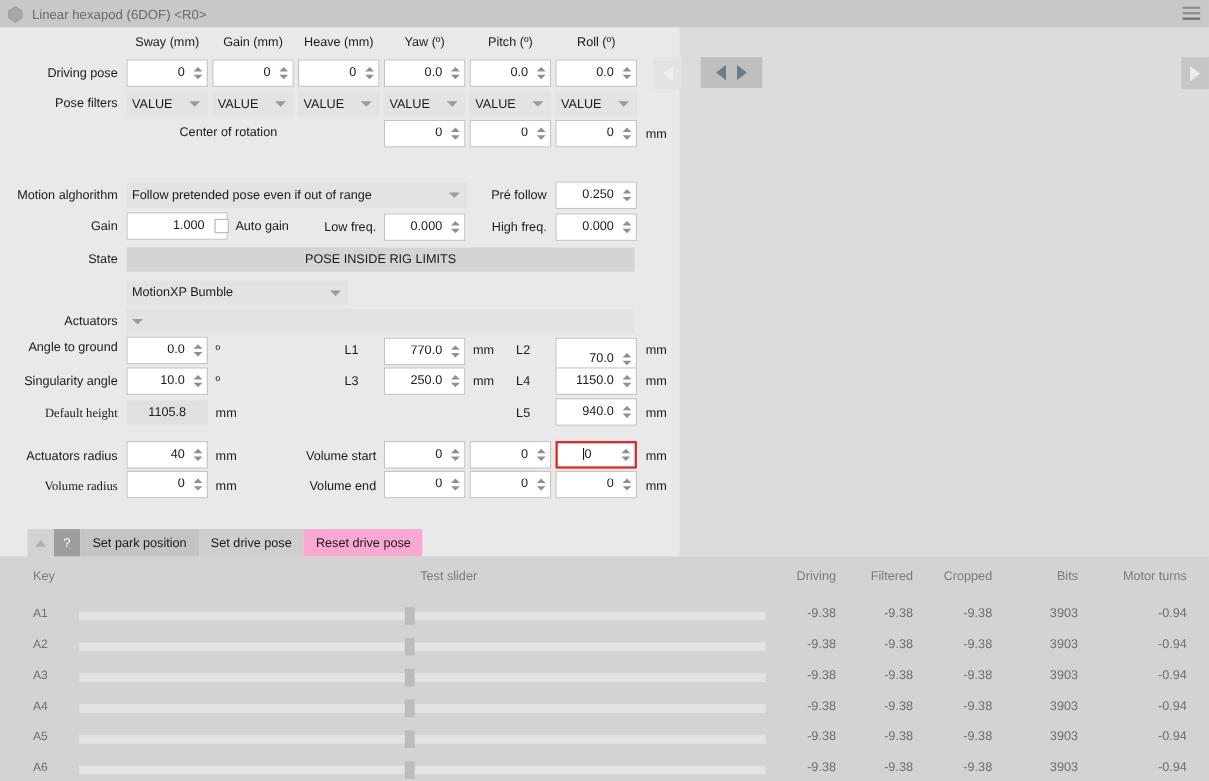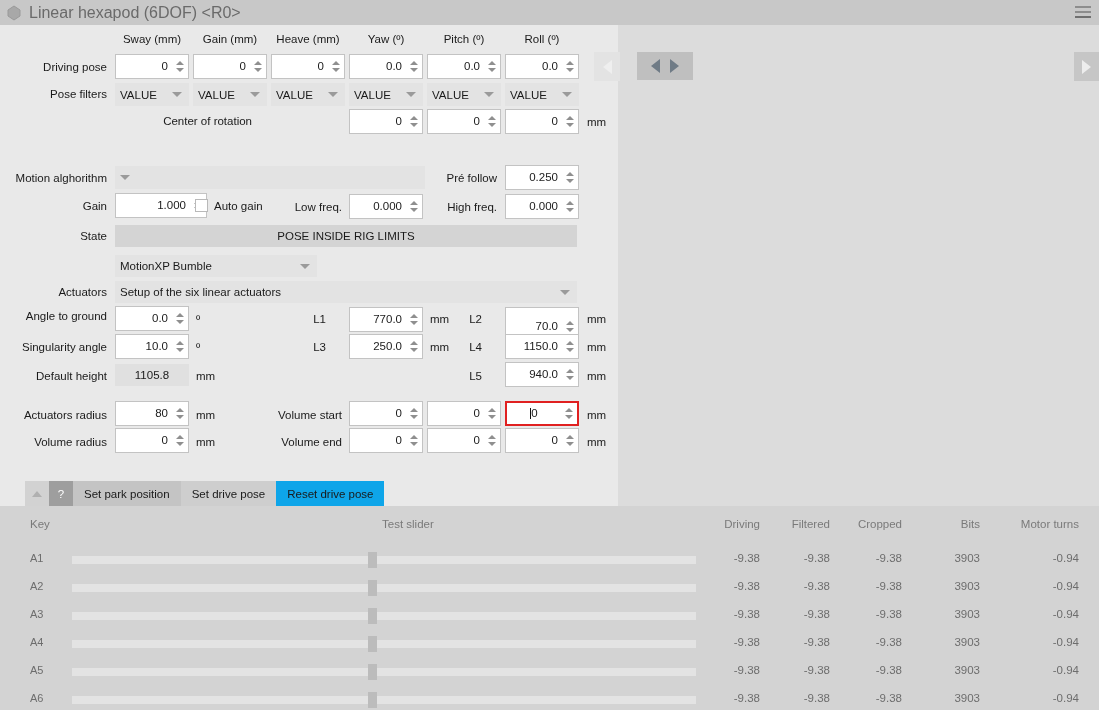--- a/index.html
+++ b/index.html
@@ -15,21 +15,21 @@
   .titlebar{
     position:absolute;left:0;top:0;width:1099px;height:25px;
     background:#c8c8c8;
     display:flex;align-items:center;
   }
   .titlebar .ticon{
     width:16px;height:16px;margin-left:6px;margin-right:7px;
     position:relative;
   }
   .titlebar .ticon svg{display:block;}
-  .titlebar .ttext{color:#6a6a6a;font-size:16px;}
+  .titlebar .ttext{color:#6a6a6a;font-size:12px;}
   .hamburger{
     position:absolute;right:8px;top:6px;width:16px;height:12px;
     display:flex;flex-direction:column;justify-content:space-between;
     cursor:pointer;
   }
   .hamburger i{display:block;height:2px;background:#8d8d8d;}
   .hamburger i:last-child{background:#707070;}
 
   
   .leftpanel{
@@ -113,21 +113,21 @@
     font-size:11.5px;white-space:nowrap;
   }
   .bt.expander{background:#d2d2d2;width:24px;padding:0;}
   .bt.expander .up{
     width:0;height:0;border-left:5px solid transparent;border-right:5px solid transparent;
     border-bottom:6px solid #b0b0b0;
   }
   .bt.help{background:#9e9e9e;color:#fff;width:24px;padding:0;font-weight:400;}
   .bt.b1{background:#c4c4c4;}
   .bt.b2{background:#cecece;}
-  .bt.b3{background:#0ea5e9;}
+  .bt.b3{background:#f9a8d4;}
 
   
   .thead{position:absolute;top:12px;width:100%;height:18px;}
   .th{position:absolute;color:#7a7a7a;white-space:nowrap;font-size:11.5px;}
   .th.r{text-align:right;}
   .trow{position:absolute;left:0;width:1099px;height:28px;}
   .trow .key{position:absolute;left:30px;top:6px;color:#6d6d6d;font-size:11px;}
   .trow .cell{position:absolute;top:6px;text-align:right;color:#6d6d6d;font-size:11.5px;}
   .slider{
     position:absolute;left:72px;top:10px;width:624px;height:8px;
@@ -266,20 +266,21 @@
   <span class="val">0</span>
   <span class="arrows">
       <i class="up"></i>
       <i class="dn"></i>
     </span>
 </div>
 <div class="unit" style="left:587px;top:116px;">mm</div>
 
 <div class="lbl r" style="left:0px;top:172px;width:107px;">Motion alghorithm</div>
 <div class="combo" style="left:115px;top:166px;width:310px;height:23px;">
+  <span class="ctext">Follow pretended pose even if out of range</span>
   <i class="carr"></i>
 </div>
 <div class="lbl r" style="left:432px;top:172px;width:65px;">Pré follow</div>
 <div class="spin" style="left:505px;top:165px;width:74px;height:25px;">
   <span class="val">0.250</span>
   <span class="arrows">
       <i class="up"></i>
       <i class="dn"></i>
     </span>
 </div>
@@ -316,21 +317,20 @@
   <span>POSE INSIDE RIG LIMITS</span>
 </div>
 
 <div class="combo" style="left:115px;top:255px;width:202px;height:22px;">
   <span class="ctext">MotionXP Bumble</span>
   <i class="carr"></i>
 </div>
 
 <div class="lbl r" style="left:0px;top:286px;width:107px;">Actuators</div>
 <div class="combo" style="left:115px;top:281px;width:462px;height:22px;">
-  <span class="ctext">Setup of the six linear actuators</span>
   <i class="carr"></i>
 </div>
 
 <div class="lbl r" style="left:0px;top:310px;width:107px;">Angle to ground</div>
 <div class="spin" style="left:115px;top:306px;width:74px;height:25px;">
   <span class="val">0.0</span>
   <span class="arrows">
       <i class="up"></i>
       <i class="dn"></i>
     </span>
@@ -376,38 +376,38 @@
 <div class="lbl r" style="left:456px;top:341px;width:26px;">L4</div>
 <div class="spin" style="left:505px;top:334px;width:74px;height:25px;">
   <span class="val">1150.0</span>
   <span class="arrows">
       <i class="up"></i>
       <i class="dn"></i>
     </span>
 </div>
 <div class="unit" style="left:587px;top:341px;">mm</div>
 
-<div class="lbl r" style="left:0px;top:370px;width:107px;">Default height</div>
+<div class="lbl r" style="left:0px;top:370px;width:107px;font-family:Liberation Serif, serif;">Default height</div>
 <div class="readonly" style="left:115px;top:364px;width:74px;height:22px;">
   <span>1105.8</span>
 </div>
 <div class="unit" style="left:196px;top:370px;">mm</div>
 <div class="lbl r" style="left:456px;top:370px;width:26px;">L5</div>
 <div class="spin" style="left:505px;top:362px;width:74px;height:25px;">
   <span class="val">940.0</span>
   <span class="arrows">
       <i class="up"></i>
       <i class="dn"></i>
     </span>
 </div>
 <div class="unit" style="left:587px;top:370px;">mm</div>
 
 <div class="lbl r" style="left:0px;top:409px;width:107px;">Actuators radius</div>
 <div class="spin" style="left:115px;top:401px;width:74px;height:25px;">
-  <span class="val">80</span>
+  <span class="val">40</span>
   <span class="arrows">
       <i class="up"></i>
       <i class="dn"></i>
     </span>
 </div>
 <div class="unit" style="left:196px;top:409px;">mm</div>
 <div class="lbl r" style="left:256px;top:409px;width:86px;">Volume start</div>
 <div class="spin" style="left:349px;top:401px;width:74px;height:25px;">
   <span class="val">0</span>
   <span class="arrows">
@@ -424,21 +424,21 @@
 </div>
 <div class="spin focused" style="left:505px;top:401px;width:74px;height:25px;">
   <span class="val" style="text-align:center;padding-right:0;"><i class="caret"></i><span>0</span></span>
   <span class="arrows">
       <i class="up"></i>
       <i class="dn"></i>
     </span>
 </div>
 <div class="unit" style="left:587px;top:409px;">mm</div>
 
-<div class="lbl r" style="left:0px;top:436px;width:107px;">Volume radius</div>
+<div class="lbl r" style="left:0px;top:436px;width:107px;font-family:Liberation Serif, serif;">Volume radius</div>
 <div class="spin" style="left:115px;top:428px;width:74px;height:25px;">
   <span class="val">0</span>
   <span class="arrows">
       <i class="up"></i>
       <i class="dn"></i>
     </span>
 </div>
 <div class="unit" style="left:196px;top:436px;">mm</div>
 <div class="lbl r" style="left:256px;top:436px;width:86px;">Volume end</div>
 <div class="spin" style="left:349px;top:428px;width:74px;height:25px;">

